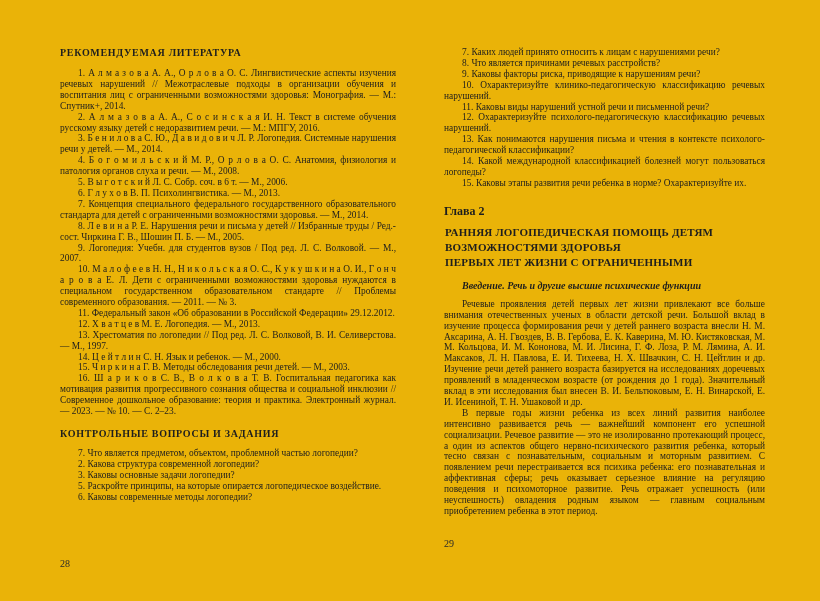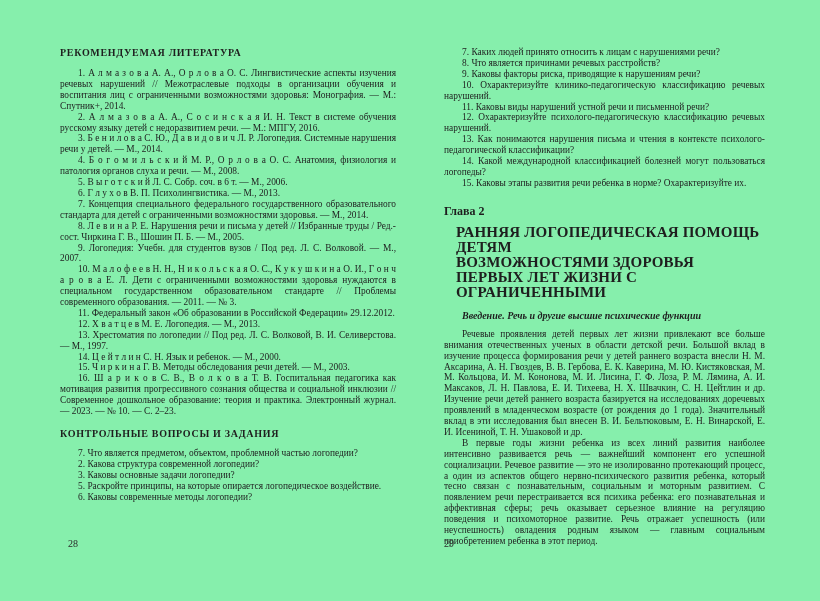--- a/index.html
+++ b/index.html
@@ -4,21 +4,21 @@
 <style>
   html, body {
     margin: 0;
     padding: 0;
     background: #ffffff;
   }
   .spread {
     position: relative;
     width: 820px;
     height: 601px;
-    background: #86efac;
+    background: #eab308;
     overflow: hidden;
     font-family: "Liberation Serif", serif;
     color: #1e1e1e;
   }
   .col {
     position: absolute;
     top: 47px;
   }
   .col-left  { left: 60px;  width: 336px; }
   .col-right { left: 444px; width: 321px; }
@@ -38,40 +38,40 @@
     line-height: 10.9px;
     text-align: justify;
     text-indent: 18px;
   }
   .chapter-label {
     font-size: 12px;
     font-weight: bold;
     margin: 15px 0 6px 0;
   }
   .chapter-title {
-    font-size: 15px;
+    font-size: 11px;
     font-weight: bold;
     line-height: 15px;
-    margin: 0 0 10px 12px;
+    margin: 0 0 10px 1px;
     letter-spacing: 0.2px;
   }
   .intro-heading {
     font-size: 10px;
     font-weight: bold;
     font-style: italic;
     text-indent: 18px;
     margin: 0 0 8px 0;
   }
   .pageno {
     position: absolute;
     top: 538px;
     font-size: 10px;
     color: #2a2a2a;
   }
-  .pageno-left  { left: 68px; }
+  .pageno-left  { left: 60px; margin-top: 20px; }
   .pageno-right { left: 444px; width: 321px; }
 </style>
 </head>
 <body>
 
 <div class="spread">
 
   <div class="col col-left">
     <h2 class="h-caps">РЕКОМЕНДУЕМАЯ ЛИТЕРАТУРА</h2>
 

